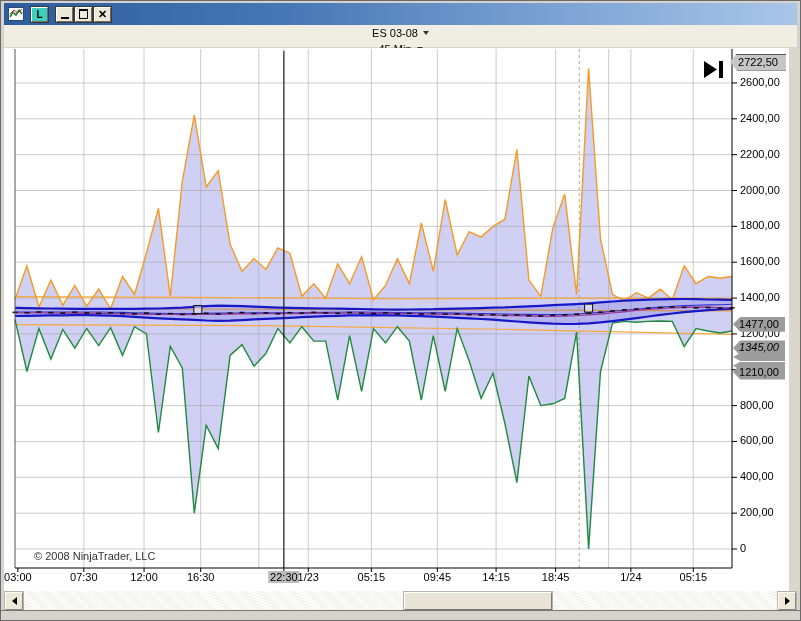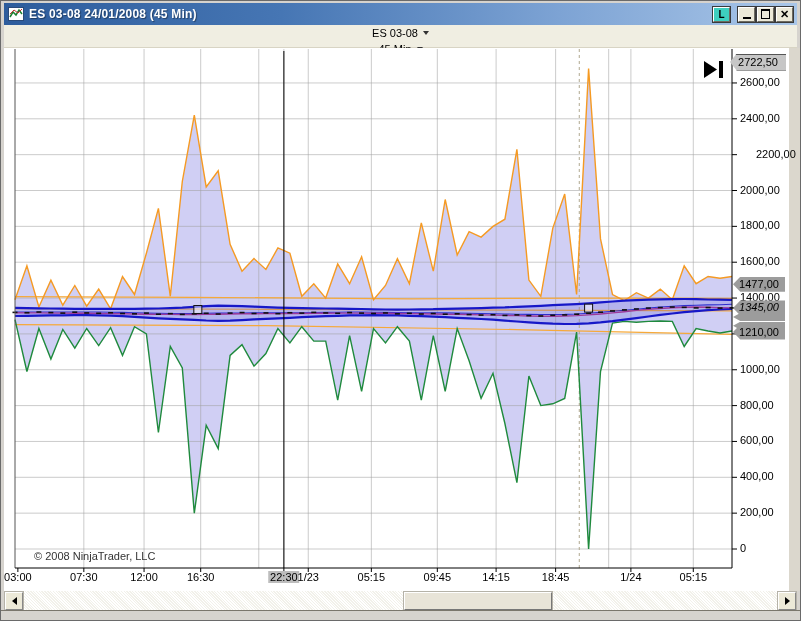--- a/index.html
+++ b/index.html
@@ -30,21 +30,21 @@
   .tb-btn.disabled{filter:grayscale(1) opacity(.45);}
   .tb-btn svg{display:block;}
   .content{position:absolute;left:3px;top:47px;width:795px;height:543px;background:#fff;}
   .chart-svg{position:absolute;left:0;top:0;}
   .indicator-label{position:absolute;left:16px;top:51px;font-size:11px;color:#000;white-space:nowrap;}
   .copyright{position:absolute;left:33px;top:549px;font-size:11px;color:#333;white-space:nowrap;}
   .play-marker{position:absolute;left:701px;top:57px;}
   .ytick-label{position:absolute;left:739px;font-size:11px;color:#000;white-space:nowrap;z-index:1;}
   .price-tag{position:absolute;left:732px;width:52px;height:15px;background:#9c9c9c;color:#000;
     font-size:11px;line-height:15px;text-align:center;z-index:3;
-    clip-path:polygon(14% 0,100% 0,100% 100%,14% 100%,0 50%);}
+    clip-path:polygon(14% 0,100% 0,100% 100%,14% 100%,0 50%);margin-top:40px;}
   .price-tag.clipped{height:8px;z-index:2;}
   .top-tag{position:absolute;left:729px;width:56px;height:15px;background:#c6c6c6;color:#000;font-weight:normal;
     font-size:11px;line-height:15px;text-align:center;z-index:3;border-top:1px solid #555;border-bottom:1px solid #555;
     clip-path:polygon(12% 0,100% 0,100% 100%,12% 100%,0 50%);}
   .xlabel{position:absolute;top:570px;font-size:11px;color:#000;transform:translateX(-50%);white-space:nowrap;z-index:2;}
   .xlabel.hl{background:#bdbdbd;padding:0 2px;}
   .right-strip{position:absolute;left:784px;top:0;width:11px;height:543px;background:#dbd7cd;border-left:1px solid #fff;}
   .hscroll{position:absolute;left:3px;top:590px;right:3px;height:21px;background:#f2f1ea;
     background-image:repeating-linear-gradient(45deg,#fff 0 1px,transparent 1px 2px);display:block;}
   .sb-btn{position:absolute;top:1px;width:18px;height:18px;background:#ece9d8;border:1px solid;
@@ -61,21 +61,20 @@
 <body>
 
 <div class="window">
 
   <div class="titlebar">
     <svg class="ticon" viewBox="0 0 16 16">
       <rect x="0.5" y="1.5" width="15" height="13" fill="#ffffff" stroke="#2a4a7a"></rect>
       <polyline points="2,11 5,6 8,9 11,4 14,8" fill="none" stroke="#1a7f2e" stroke-width="1.5"></polyline>
       <polyline points="2,8 6,4 10,7 14,3" fill="none" stroke="#c23333" stroke-width="1"></polyline>
     </svg>
-    <span class="ttext">ES 03-08  24/01/2008 (45 Min)</span>
     <div class="tbtn link" style="background:#3ecfbf;">
       <span>L</span>
     </div>
     <div class="tbtn">
         <span class="minglyph"></span>
       </div>
     <div class="tbtn">
         <span class="maxglyph"></span>
       </div>
     <div class="tbtn">
@@ -318,21 +317,21 @@
   <div class="copyright">© 2008 NinjaTrader, LLC</div>
 
   <svg class="play-marker" width="24" height="24" viewBox="0 0 24 24">
     <polygon points="2,3 15,11.5 2,20" fill="#000"></polygon>
     <rect x="17" y="3" width="4" height="17" fill="#000"></rect>
   </svg>
 
   <div id="overlays">
       <div class="ytick-label" style="top:74.95775941230488px;">2600,00</div>
       <div class="ytick-label" style="top:110.80716253443524px;">2400,00</div>
-      <div class="ytick-label" style="top:146.65656565656565px;margin-left:16px;">2200,00</div>
+      <div class="ytick-label" style="top:146.65656565656565px;">2200,00</div>
       <div class="ytick-label" style="top:182.50596877869606px;">2000,00</div>
       <div class="ytick-label" style="top:218.3553719008264px;">1800,00</div>
       <div class="ytick-label" style="top:254.20477502295682px;">1600,00</div>
       <div class="ytick-label" style="top:290.05417814508723px;">1400,00</div>
       <div class="ytick-label" style="top:325.90358126721765px;">1200,00</div>
       <div class="ytick-label" style="top:361.75298438934806px;">1000,00</div>
       <div class="ytick-label" style="top:397.6023875114784px;">800,00</div>
       <div class="ytick-label" style="top:433.4517906336088px;">600,00</div>
       <div class="ytick-label" style="top:469px;">400,00</div>
       <div class="ytick-label" style="top:505.1505968778696px;">200,00</div>

